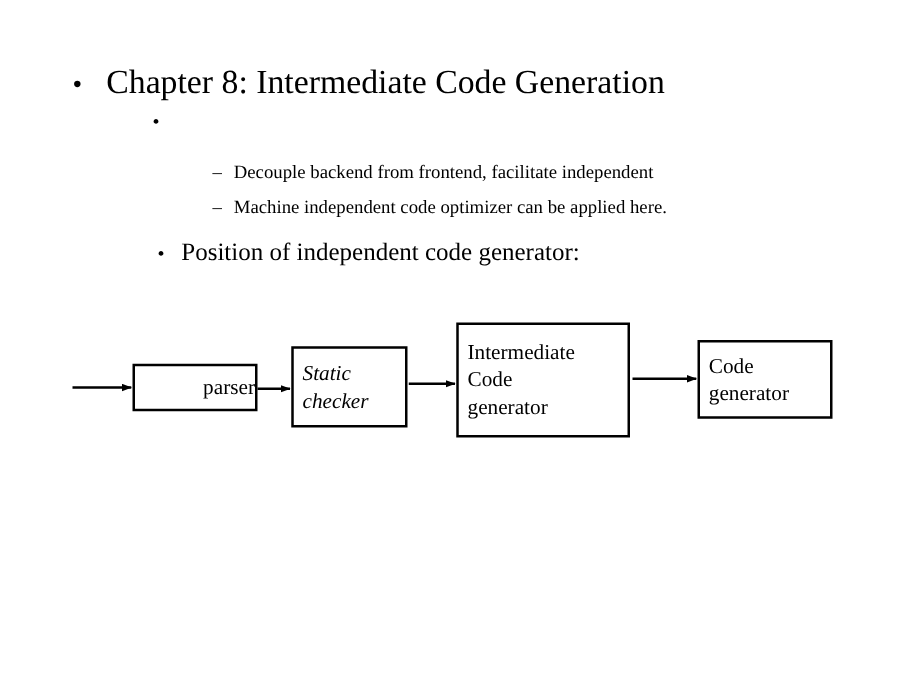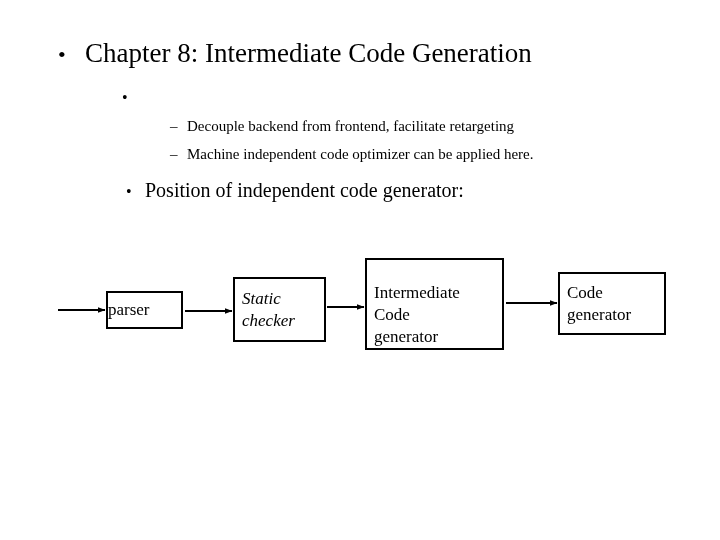--- a/index.html
+++ b/index.html
@@ -27,20 +27,21 @@
     white-space: nowrap;
   }
   .bullet-mark {
     display: inline-block;
     text-align: left;
     flex: 0 0 auto;
   }
   .bullet-text {
     display: inline-block;
     flex: 0 0 auto;
+    margin-top: 12px;
   }
 
   
   .lvl1 {
     left: 58px;
     top: 38px;
     font-size: 27px;
     line-height: 30px;
   }
   .lvl1 .bullet-mark { width: 27px; font-size: 22px; }
@@ -83,24 +84,24 @@
     line-height: 22px;
     color: #000000;
     display: flex;
     flex-direction: column;
     justify-content: center;
     padding-left: 7px;
     white-space: pre-line;
     overflow: hidden;
   }
 
-  #node-parser      { left: 106px; top: 291px; width: 77px;  height: 38px;
-                      justify-content: center; padding-left: 0; text-align: left; }
+  #node-parser      { left: 106px; top: 291px; width: 100px;  height: 38px;
+                      justify-content: center; padding-left: 0; text-align: right; }
   #node-static      { left: 233px; top: 277px; width: 93px;  height: 65px; font-style: italic; }
-  #node-inter       { left: 365px; top: 258px; width: 139px; height: 92px; justify-content: flex-end; }
+  #node-inter       { left: 365px; top: 258px; width: 139px; height: 92px; }
   #node-codegen     { left: 558px; top: 272px; width: 108px; height: 63px; }
 
   .arrow-svg {
     position: absolute;
     left: 0;
     top: 0;
     width: 720px;
     height: 540px;
     pointer-events: none;
   }
@@ -114,21 +115,21 @@
     <span class="bullet-mark">•</span>
     <span class="bullet-text">Chapter 8: Intermediate Code Generation</span>
   </div>
 
   <div class="bullet-row lvl2 lvl2-a">
     <span class="bullet-mark">•</span>
   </div>
 
   <div class="bullet-row lvl3 lvl3-a">
     <span class="bullet-mark">–</span>
-    <span class="bullet-text">Decouple backend from frontend, facilitate retargeting</span>
+    <span class="bullet-text">Decouple backend from frontend, facilitate independent</span>
   </div>
 
   <div class="bullet-row lvl3 lvl3-b">
     <span class="bullet-mark">–</span>
     <span class="bullet-text">Machine independent code optimizer can be applied here.</span>
   </div>
 
   <div class="bullet-row lvl2 lvl2-b">
     <span class="bullet-mark">•</span>
     <span class="bullet-text">Position of independent code generator:</span>

